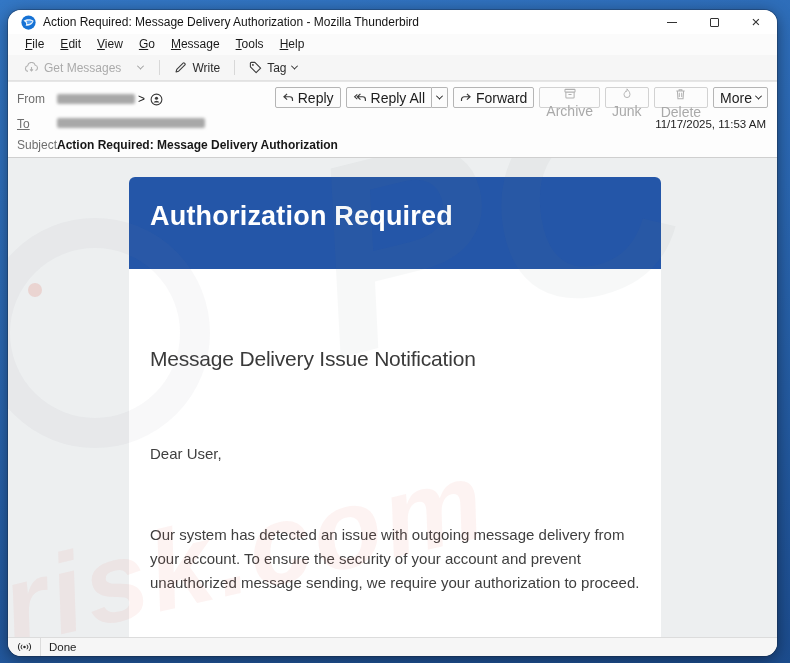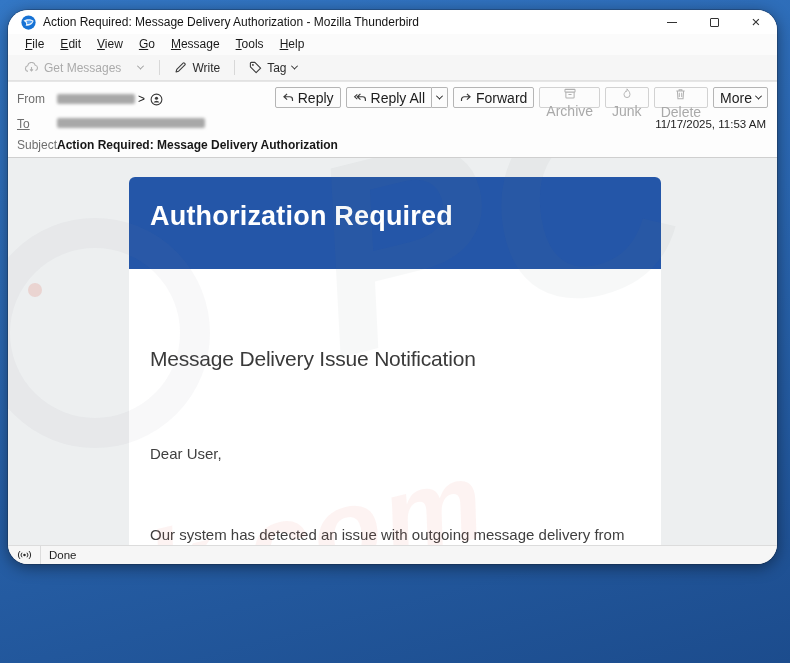--- a/index.html
+++ b/index.html
@@ -4,22 +4,22 @@
 <style>
   * { margin:0; padding:0; box-sizing:border-box; }
   html,body { width:790px; height:663px; overflow:hidden; }
   body {
     font-family:"Liberation Sans", sans-serif;
     background:linear-gradient(165deg,#3377c5 0%, #2a66b0 45%, #1c4c8d 100%);
     position:relative;
     -webkit-font-smoothing:antialiased;
   }
   .window {
-    position:absolute; left:8px; top:10px; width:769px; height:554px;
-    border-radius:20px; background:#f3f3f3; overflow:hidden;
+    position:absolute; left:8px; top:10px; width:769px; height:646px;
+    border-radius:13px; background:#f3f3f3; overflow:hidden;
     box-shadow:0 3px 16px rgba(0,0,0,.45), 0 0 0 1px rgba(30,50,80,.35);
     display:flex; flex-direction:column;
   }
   
   .titlebar { height:24px; background:#ffffff; display:flex; align-items:center; padding-left:13px; flex:0 0 auto; }
   .tb-logo { width:15px; height:15px; display:inline-flex; margin-right:7px; }
   .win-title { font-size:12px; color:#141414; white-space:nowrap; }
   .win-controls { margin-left:auto; display:flex; height:100%; }
   .wc { width:42px; height:100%; display:flex; align-items:center; justify-content:center; color:#333; cursor:default; }
   .wc .minus { width:10px; border-top:1.2px solid #333; display:block; }

